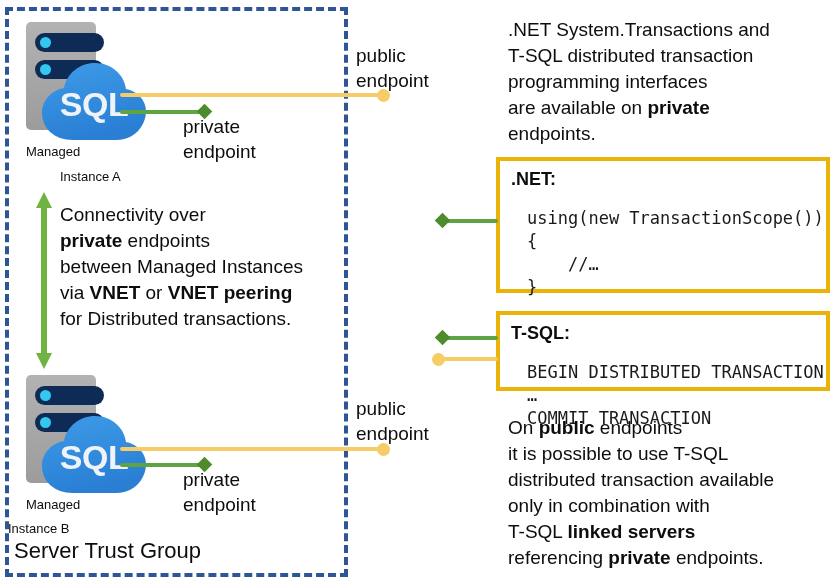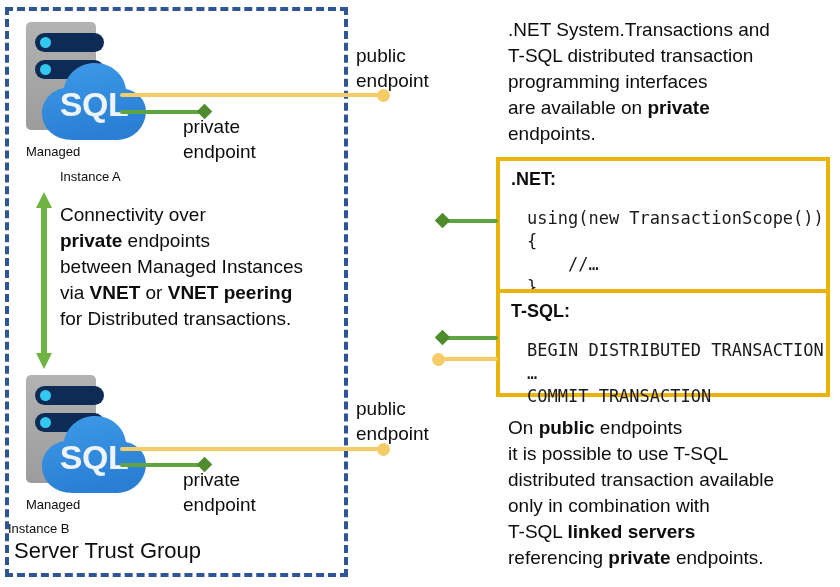--- a/index.html
+++ b/index.html
@@ -298,21 +298,21 @@
   <div class="codebox" style="left:496px; top:157px; width:334px; height:136px;">
     <div class="inner">
       <div class="code-title">.NET:</div>
       <pre>using(new TransactionScope())
 {
     //…
 }</pre>
     </div>
   </div>
 
-  <div class="codebox" style="left:496px; top:289px; width:334px; height:108px;">
+  <div class="codebox" style="left:496px; top:311px; width:334px; height:80px;">
     <div class="inner">
       <div class="code-title">T-SQL:</div>
       <pre>BEGIN DISTRIBUTED TRANSACTION
 …
 COMMIT TRANSACTION</pre>
     </div>
   </div>
 
   <div class="line-h green" style="left:440px; top:219px; width:58px;"></div>
   <div class="diamond-green" style="left:437px; top:215px;"></div>

